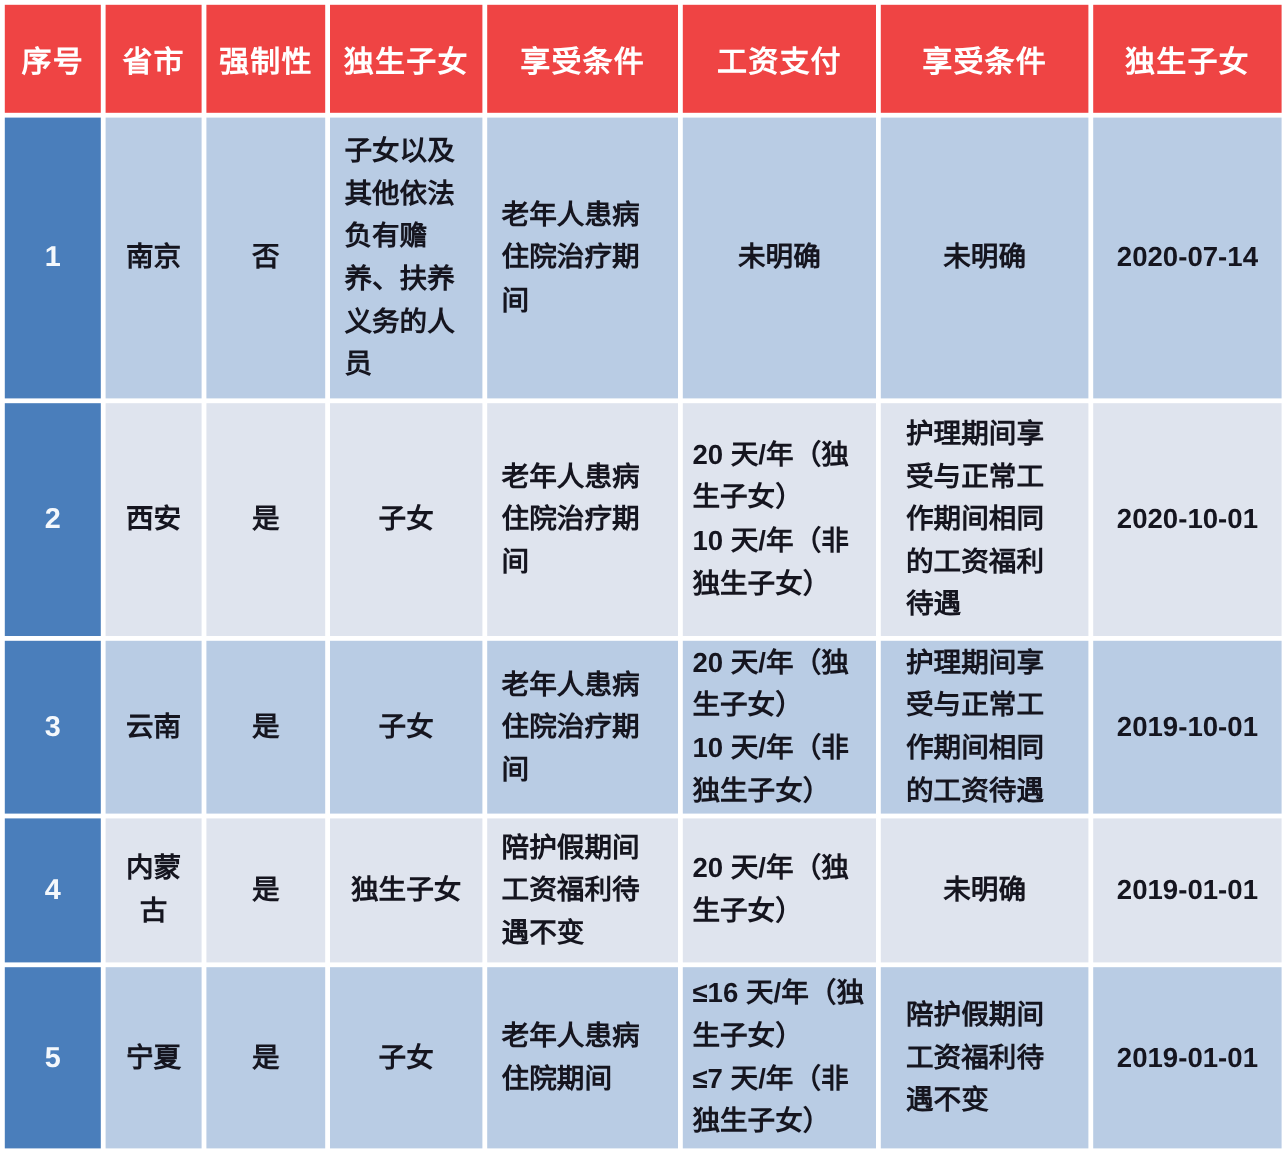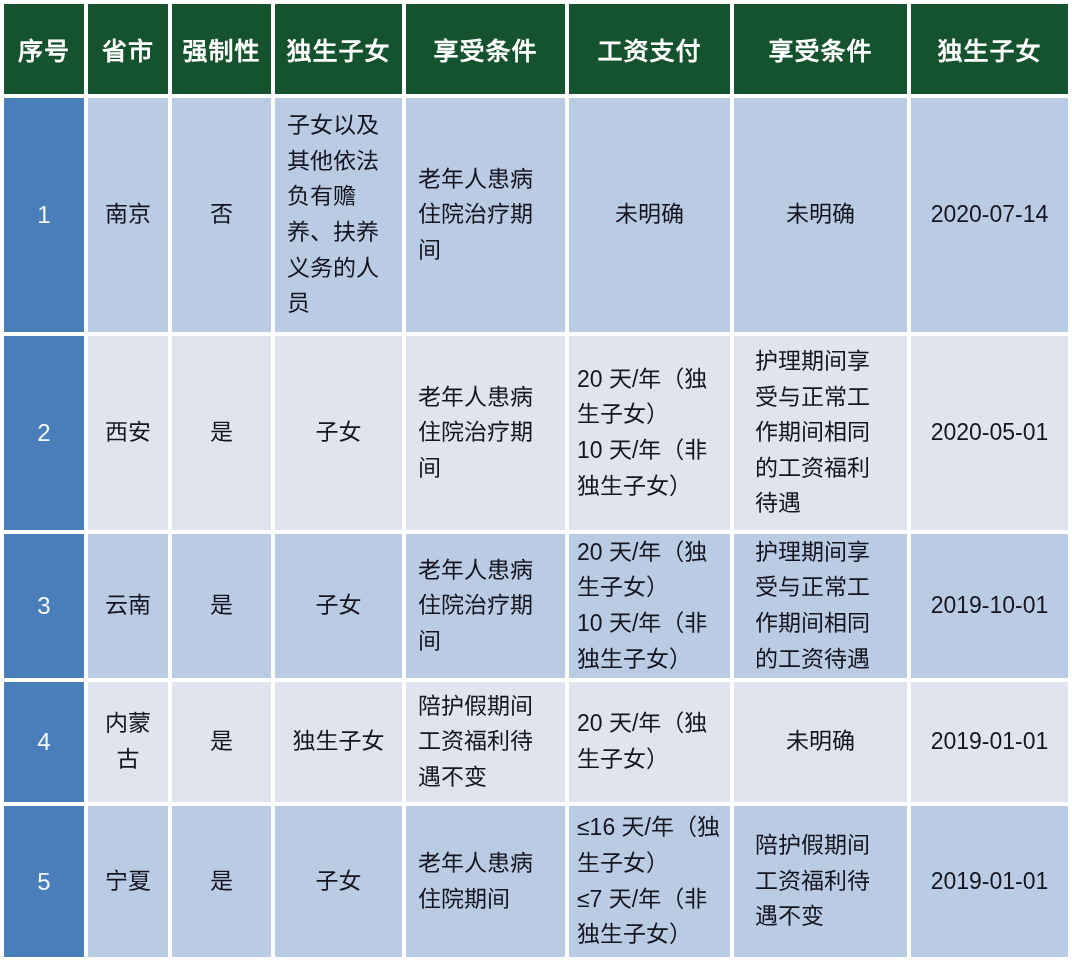--- a/index.html
+++ b/index.html
@@ -29,32 +29,32 @@
   col.c7 { width: 157px; }
 
   thead tr { height: 90px; }
   tbody tr:nth-child(1) { height: 234px; }
   tbody tr:nth-child(2) { height: 194px; }
   tbody tr:nth-child(3) { height: 144px; }
   tbody tr:nth-child(4) { height: 120px; }
   tbody tr:nth-child(5) { height: 151px; }
 
   th {
-    background: #14532d;
+    background: #ef4444;
     color: #ffffff;
     font-size: 25px;
     font-weight: 700;
     text-align: center;
     vertical-align: middle;
     padding: 0 4px;
     letter-spacing: 1px;
   }
   td {
     font-size: 23px;
-    font-weight: 400;
+    font-weight: 700;
     color: #15151f;
     text-align: center;
     vertical-align: middle;
     padding: 0 12px;
     line-height: 1.55;
     white-space: pre-line;
     line-break: strict;
     overflow: hidden;
     margin-top: 35px;
   }
@@ -111,21 +111,21 @@
       </tr>
       <tr>
         <td class="idx">2</td>
         <td>西安</td>
         <td>是</td>
         <td>子女</td>
         <td class="left">老年人患病住院治疗期间</td>
         <td class="left">20 天/年（独生子女）
 10 天/年（非独生子女）</td>
         <td class="left">护理期间享受与正常工作期间相同的工资福利待遇</td>
-        <td>2020-05-01</td>
+        <td>2020-10-01</td>
       </tr>
       <tr>
         <td class="idx">3</td>
         <td>云南</td>
         <td>是</td>
         <td>子女</td>
         <td class="left">老年人患病住院治疗期间</td>
         <td class="left">20 天/年（独生子女）
 10 天/年（非独生子女）</td>
         <td class="left">护理期间享受与正常工作期间相同的工资待遇</td>

